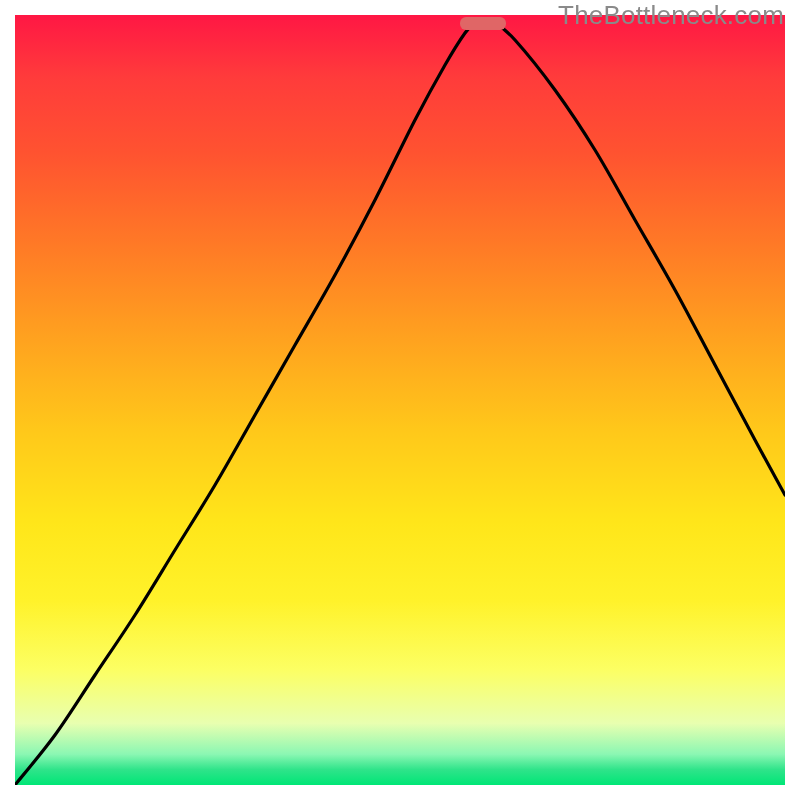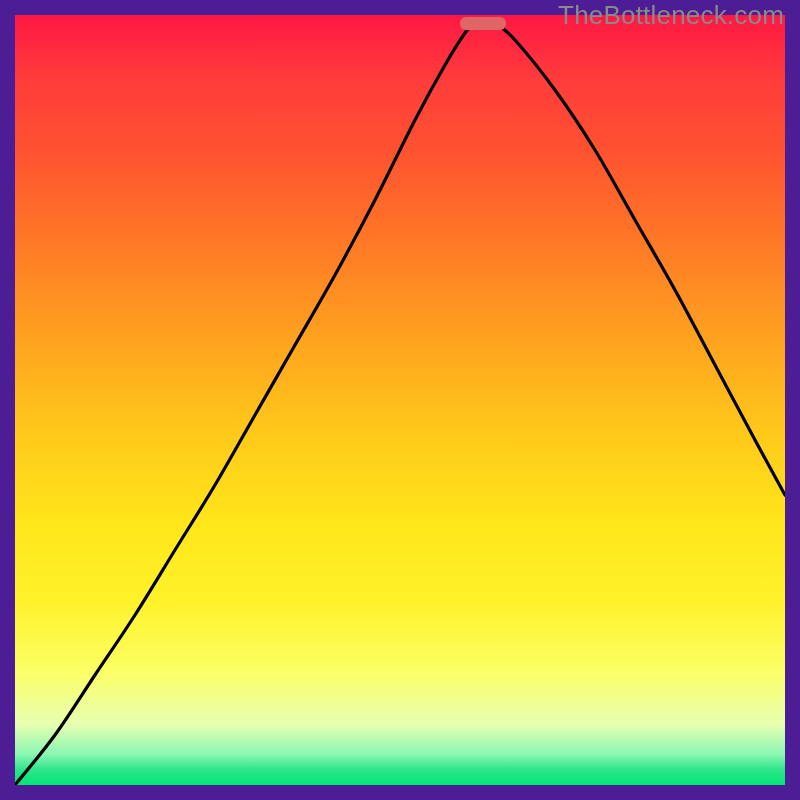--- a/index.html
+++ b/index.html
@@ -9,21 +9,21 @@
     height: 800px;
     background: #000;
     overflow: hidden;
   }
   .frame {
     position: absolute;
     left: 0;
     top: 0;
     width: 800px;
     height: 800px;
-    background: #4c1d95;
+    background: #ffffff;
   }
   .plot-area {
     position: absolute;
     left: 15px;
     top: 15px;
     width: 770px;
     height: 770px;
     background: linear-gradient(to bottom,
       #ff1744 0%,
       #ff3b3b 8%,

